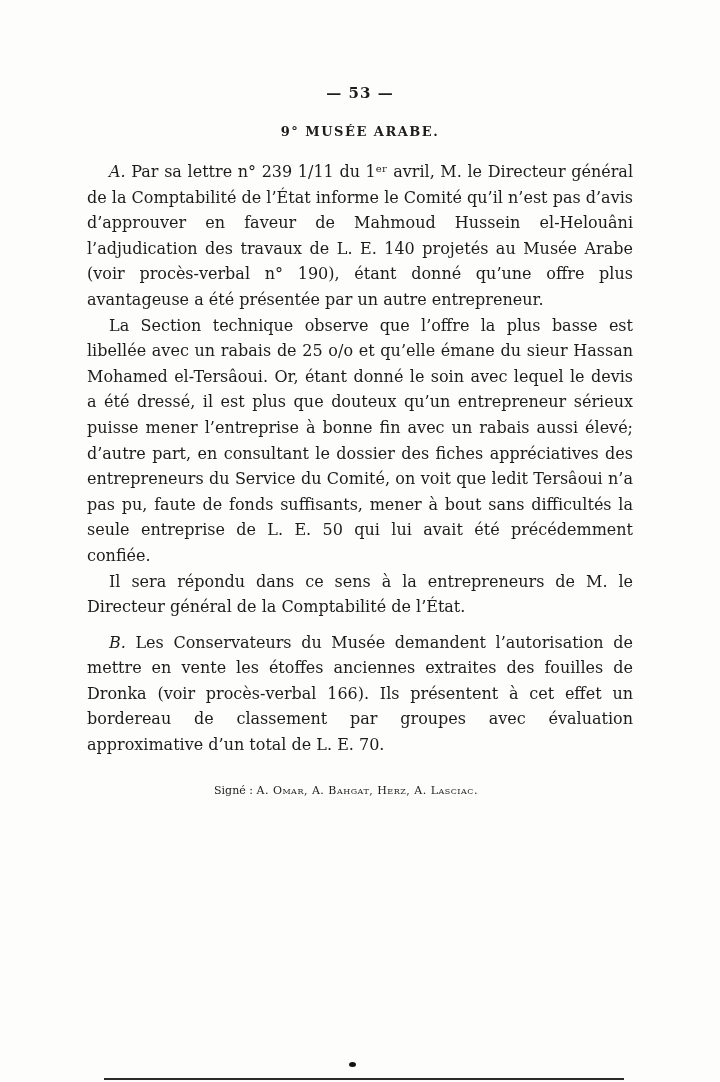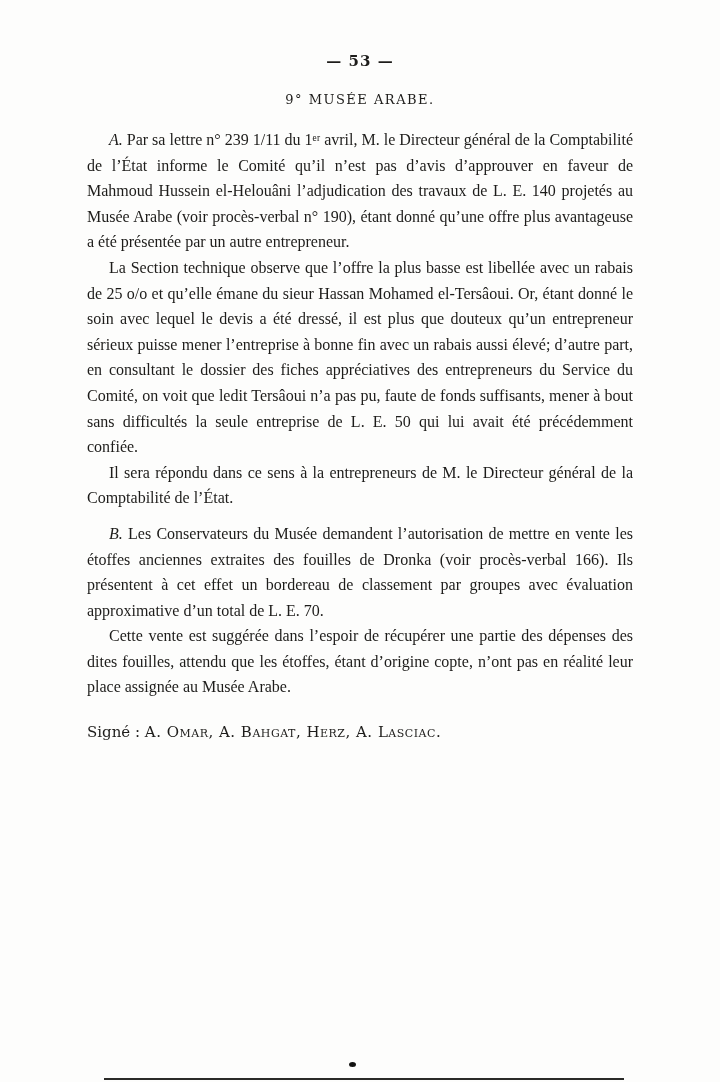--- a/index.html
+++ b/index.html
@@ -10,57 +10,56 @@
     width: 720px;
     height: 1082px;
     background: #fdfdfc;
     position: relative;
     overflow: hidden;
     font-family: "DejaVu Serif", "Liberation Serif", serif;
     color: #1d1c1a;
   }
   .page-content {
     width: 546px;
-    margin: 12px auto;
-    padding-top: 40px;
+    margin: 0 auto;
+    padding-top: 84px;
   }
   .page-number {
     text-align: center;
     font-weight: bold;
     font-size: 15px;
     letter-spacing: 1px;
   }
   .heading {
     text-align: center;
-    font-weight: normal;
+    font-weight: bold;
     font-size: 13px;
     letter-spacing: 1.5px;
     margin-top: 22px;
   }
   .body-text {
     margin-top: 20px;
     font-size: 16px;
     line-height: 25.6px;
     text-align: justify;
   }
   .body-text p {
     margin: 0;
     text-indent: 22px;
-    font-family: Liberation Serif, serif;
   }
   .body-text p.spaced {
     margin-top: 10px;
   }
   .lead {
     font-style: italic;
   }
   .signature {
     margin-top: 20px;
-    font-size: 15px;
-    text-align: left;
+    font-size: 11px;
+    text-align: center;
     padding-right: 28px;
   }
   .signature .names {
     font-variant: small-caps;
     letter-spacing: 0.5px;
   }
   .scan-artifact-line {
     position: absolute;
     left: 104px;
     right: 96px;
@@ -90,21 +89,20 @@
   <div class="body-text">
 
     <p><span class="lead">A. </span><span>Par sa lettre n° 239 1/11 du 1ᵉʳ avril, M. le Directeur général de la Comptabilité de l’État informe le Comité qu’il n’est pas d’avis d’approuver en faveur de Mahmoud Hussein el-Helouâni l’adjudication des travaux de L. E. 140 projetés au Musée Arabe (voir procès-verbal n° 190), étant donné qu’une offre plus avantageuse a été présentée par un autre entrepreneur.</span></p>
 
     <p><span>La Section technique observe que l’offre la plus basse est libellée avec un rabais de 25 o/o et qu’elle émane du sieur Hassan Mohamed el-Tersâoui. Or, étant donné le soin avec lequel le devis a été dressé, il est plus que douteux qu’un entrepreneur sérieux puisse mener l’entreprise à bonne fin avec un rabais aussi élevé; d’autre part, en consultant le dossier des fiches appréciatives des entrepreneurs du Service du Comité, on voit que ledit Tersâoui n’a pas pu, faute de fonds suffisants, mener à bout sans difficultés la seule entreprise de L. E. 50 qui lui avait été précédemment confiée.</span></p>
 
     <p><span>Il sera répondu dans ce sens à la entrepreneurs de M. le Directeur général de la Comptabilité de l’État.</span></p>
 
     <p class="spaced"><span class="lead">B. </span><span>Les Conservateurs du Musée demandent l’autorisation de mettre en vente les étoffes anciennes extraites des fouilles de Dronka (voir procès-verbal 166). Ils présentent à cet effet un bordereau de classement par groupes avec évaluation approximative d’un total de L. E. 70.</span></p>
 
-    <p><span>Cette vente est suggérée dans l’espoir de récupérer une partie des dépenses des dites fouilles, attendu que les étoffes, étant d’origine copte, n’ont pas en réalité leur place assignée au Musée Arabe.</span></p>
 
 
     <div class="signature"><span>Signé : </span><span class="names">A. Omar, A. Bahgat, Herz, A. Lasciac.</span></div>
 
   </div>
 </div>
 
 <div class="scan-artifact-speck"></div>
 <div class="scan-artifact-line"></div>
 

